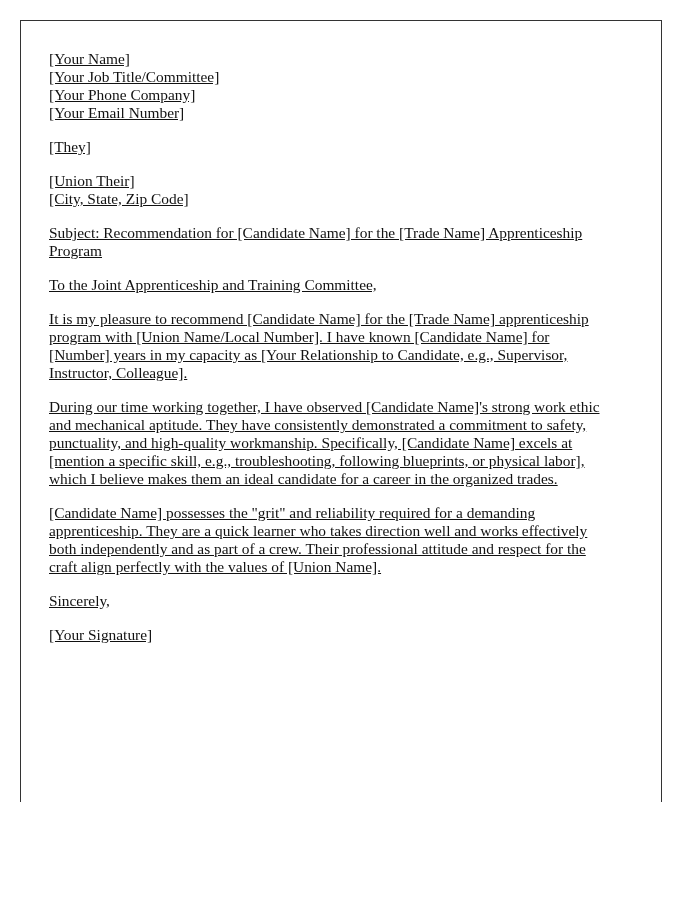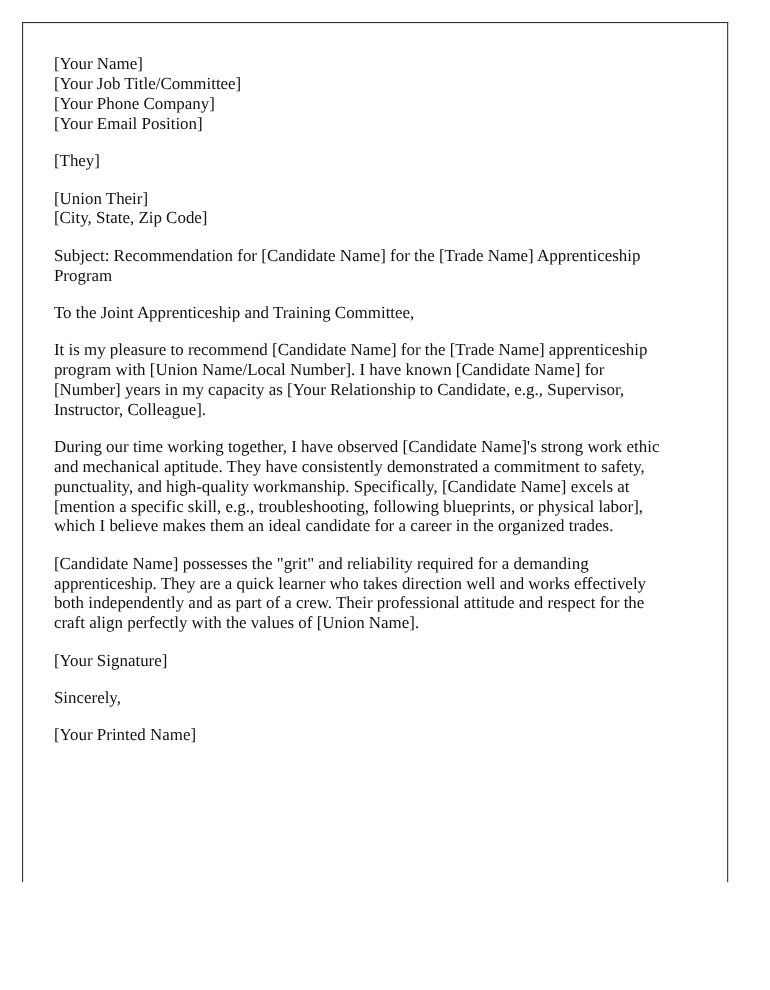--- a/index.html
+++ b/index.html
@@ -27,20 +27,21 @@
     }
     .content {
       position: absolute;
       left: 28px;
       top: 29px;
       width: 560px;
       font-family: "Liberation Serif", "DejaVu Serif", serif;
       font-size: 15.4px;
       line-height: 18px;
       color: #111111;
+      text-decoration: underline;
     }
     .block {
       margin: 0 0 16px 0;
     }
     .line {
       display: block;
       white-space: nowrap;
     }
     p.para {
       margin: 0 0 16px 0;
@@ -50,38 +51,37 @@
 </head>
 <body>
 
 <div class="page">
   <div class="content">
 
     <div class="block">
       <span class="line">[Your Name]</span>
       <span class="line">[Your Job Title/Committee]</span>
       <span class="line">[Your Phone Company]</span>
-      <span class="line">[Your Email Position]</span>
+      <span class="line">[Your Email Number]</span>
     </div>
 
     <div class="block">
       <span class="line">[They]</span>
     </div>
 
     <div class="block">
       <span class="line">[Union Their]</span>
       <span class="line">[City, State, Zip Code]</span>
     </div>
 
     <p class="para">Subject: Recommendation for [Candidate Name] for the [Trade Name] Apprenticeship Program</p>
 
     <p class="para">To the Joint Apprenticeship and Training Committee,</p>
 
     <p class="para">It is my pleasure to recommend [Candidate Name] for the [Trade Name] apprenticeship program with [Union Name/Local Number]. I have known [Candidate Name] for [Number] years in my capacity as [Your Relationship to Candidate, e.g., Supervisor, Instructor, Colleague].</p>
     <p class="para">During our time working together, I have observed [Candidate Name]'s strong work ethic and mechanical aptitude. They have consistently demonstrated a commitment to safety, punctuality, and high-quality workmanship. Specifically, [Candidate Name] excels at [mention a specific skill, e.g., troubleshooting, following blueprints, or physical labor], which I believe makes them an ideal candidate for a career in the organized trades.</p>
     <p class="para">[Candidate Name] possesses the "grit" and reliability required for a demanding apprenticeship. They are a quick learner who takes direction well and works effectively both independently and as part of a crew. Their professional attitude and respect for the craft align perfectly with the values of [Union Name].</p>
 
+    <p class="para">Sincerely,</p>
     <p class="para">[Your Signature]</p>
-    <p class="para">Sincerely,</p>
-    <p class="para">[Your Printed Name]</p>
 
   </div>
 </div>
 
 </body></html>

